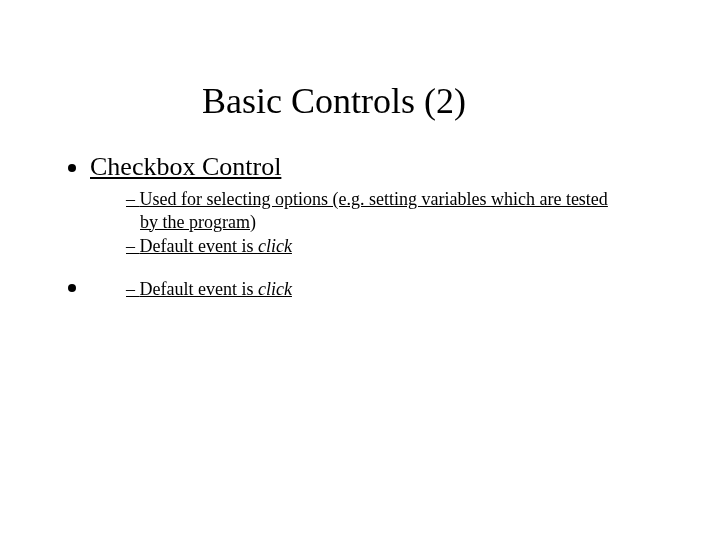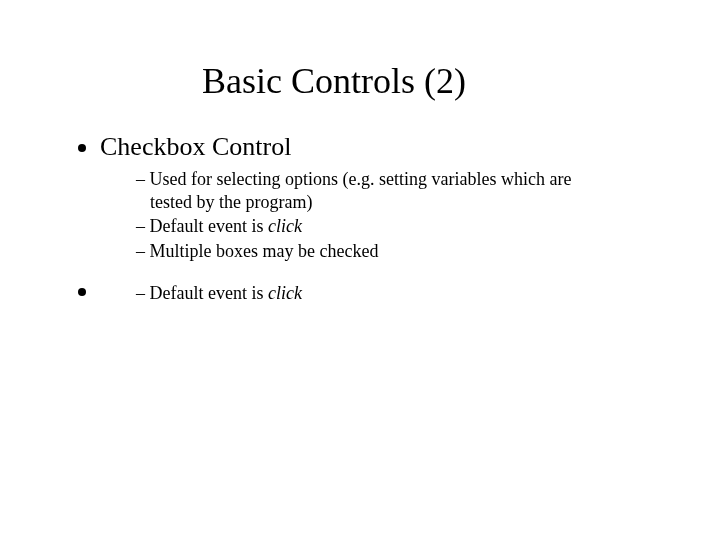--- a/index.html
+++ b/index.html
@@ -8,32 +8,33 @@
     width: 720px;
     height: 540px;
     background: #ffffff;
     font-family: "Times New Roman", Times, serif;
     color: #000000;
   }
   .slide {
     box-sizing: border-box;
     width: 668px;
     height: 540px;
-    padding: 40px 50px 40px 50px;
+    padding: 60px 50px 40px 50px;
   }
   .title {
     text-align: center;
     font-size: 36px;
     font-weight: normal;
     margin: 20px 0 30px 0;
   }
   ul.level1 {
     list-style-type: disc;
-    margin: 10px;
+    margin: 0;
     padding-left: 40px;
+    text-decoration: underline;
   }
   ul.level1 > li {
     font-size: 26px;
     margin-bottom: 6px;
   }
   ul.level2 {
     list-style-type: none;
     margin: 6px 0 14px 0;
     padding-left: 36px;
   }
@@ -56,21 +57,20 @@
 
 <div class="slide">
   <div class="title">Basic Controls (2)</div>
 
   <ul class="level1">
     <li>
       <span>Checkbox Control</span>
       <ul class="level2">
         <li><span>Used for selecting options (e.g. setting variables which are tested by the program)</span><span class="italic"></span><span></span></li>
         <li><span>Default event is </span><span class="italic">click</span><span></span></li>
-        <li><span>Multiple boxes may be checked</span><span class="italic"></span><span></span></li>
       </ul>
     </li>
     <li>
       <ul class="level2">
         <li><span>Default event is </span><span class="italic">click</span><span></span></li>
       </ul>
     </li>
   </ul>
 </div>
 

